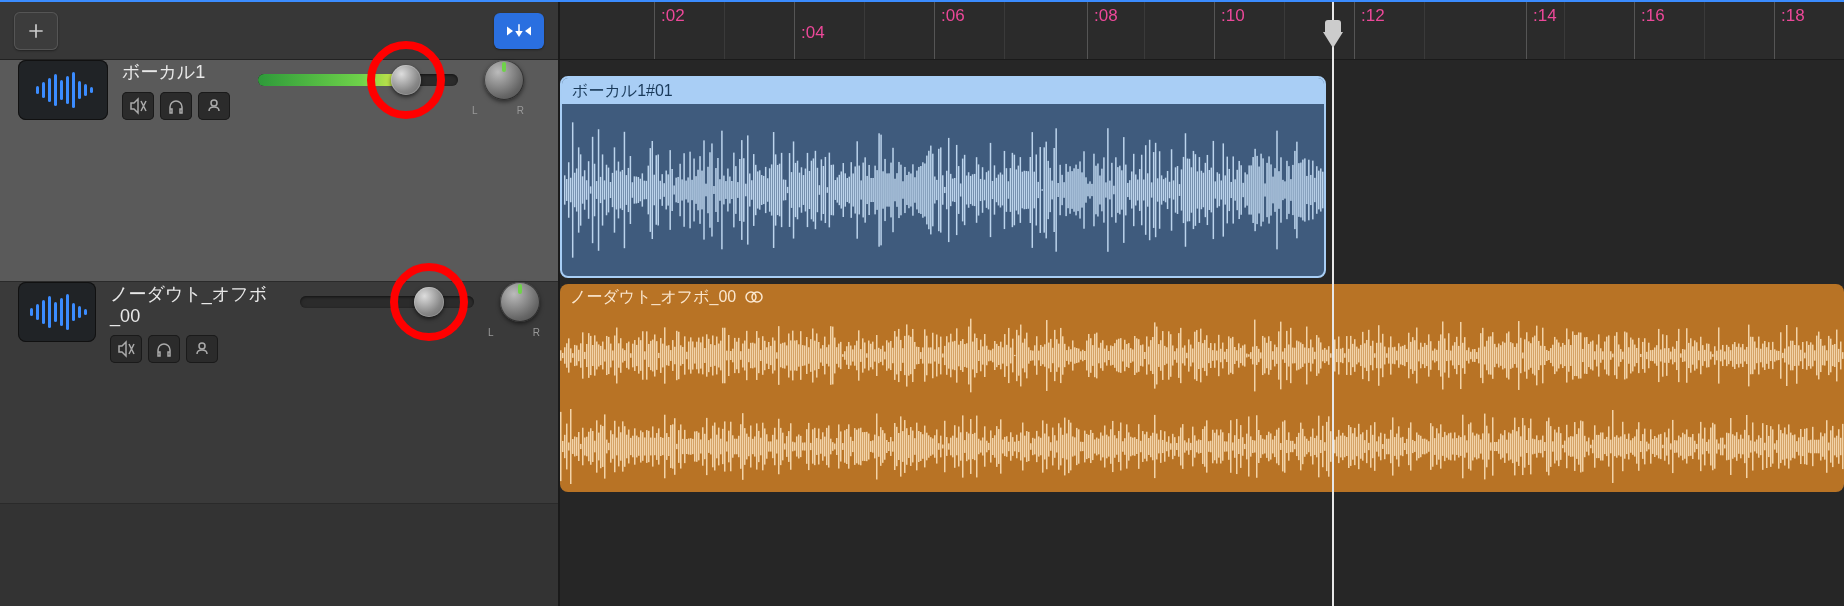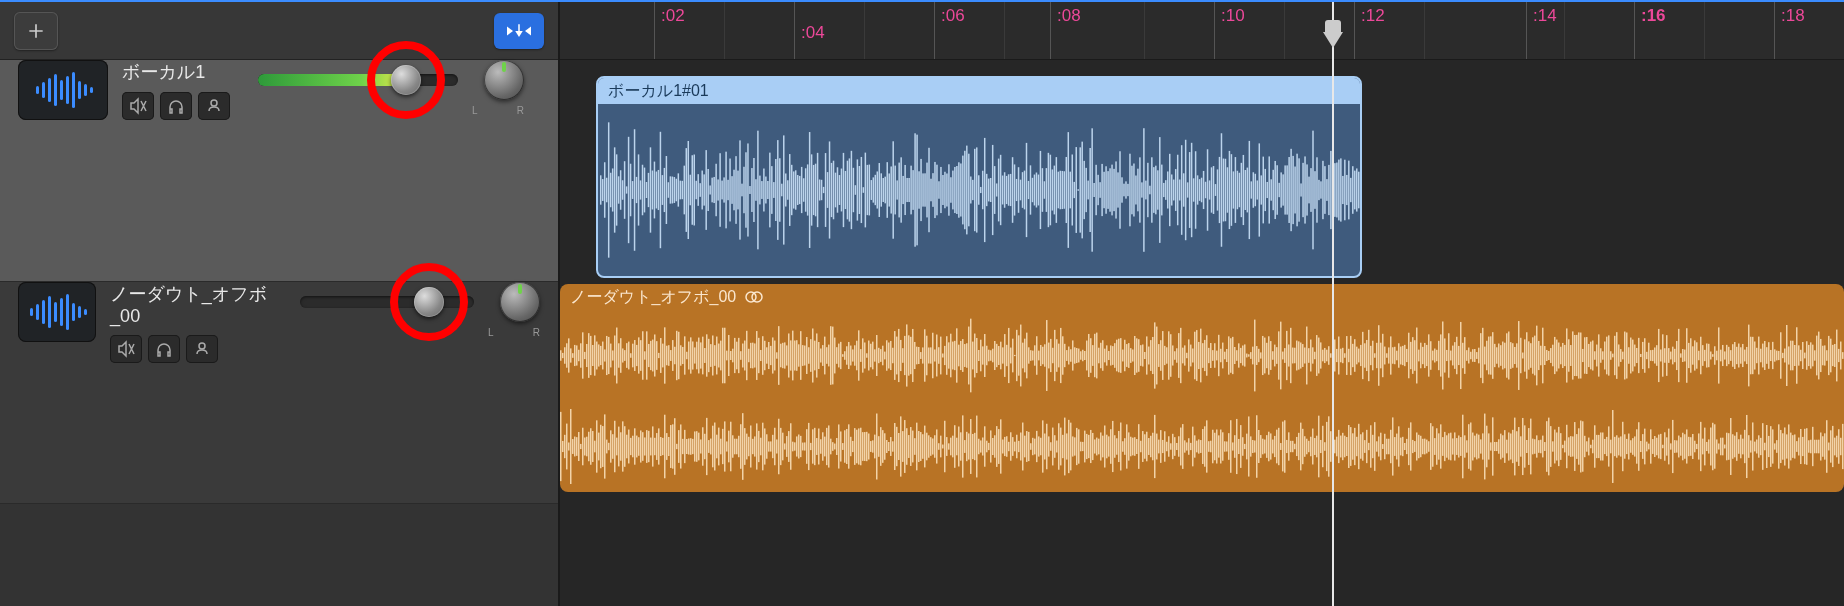--- a/index.html
+++ b/index.html
@@ -45,21 +45,21 @@
 .timeline { flex:1; display:flex; flex-direction:column; background:#262626; position:relative; }
 .ruler { height: 58px; background: #2b2b2b; position:relative; border-bottom:1px solid #1a1a1a; }
 .tick { position:absolute; top:0; height:100%; display:flex; align-items:flex-start; padding-top:4px; font-size: 17px; color: #ec4899; border-left: 1px solid #555; padding-left:6px;margin-left:24px;}
 .tick.minor { border-left: 1px solid #3a3a3a; }
 
 .clips { position:relative; flex:1; }
 .clip { position:absolute; border-radius: 8px; overflow:hidden; }
 .clip-header { height: 26px; padding: 3px 10px; font-size: 16px; font-weight:500; display:flex; align-items:center; gap:8px;}
 .clip-body { position:absolute; top:26px; left:0; right:0; bottom:0; }
 
-.clip.blue { background: #3f5b7d; border: 2px solid #a8cef5; margin-left: 36px; }
+.clip.blue { background: #3f5b7d; border: 2px solid #a8cef5; }
 .clip.blue .clip-header { background: #a9cef5; color: #1a3a5a; }
 .clip.orange { background: #b87325; }
 .clip.orange .clip-header { color: #fae6ce; }
 
 .stereo-icon { display:inline-flex; }
 
 .playhead { position:absolute; top:0; bottom:0; width:2px; background:#e8e8e8; z-index: 20;}
 .playhead-tri { position:absolute; top:30px; left:50%; transform:translateX(-50%); width:0;height:0; border-left:10px solid transparent; border-right:10px solid transparent; border-top:16px solid #ccc;}
 .playhead-tri::before{ content:''; position:absolute; top:-28px; left:-8px; width:16px; height:14px; background:#ccc; border-radius:3px 3px 0 0;}
 
@@ -201,37 +201,37 @@
         </div>
         <div class="tick minor" style="left: 140px;"></div>
         <div class="tick" style="left: 210px; align-items: center;">
           <span>:04</span>
         </div>
         <div class="tick minor" style="left: 280px;"></div>
         <div class="tick" style="left: 350px;">
           <span>:06</span>
         </div>
         <div class="tick minor" style="left: 420px;"></div>
-        <div class="tick" style="left: 466px; justify-content: center;">
+        <div class="tick" style="left: 503px; justify-content: center;">
           <span>:08</span>
         </div>
         <div class="tick minor" style="left: 560px;"></div>
         <div class="tick" style="left: 630px;">
           <span>:10</span>
         </div>
         <div class="tick minor" style="left: 700px;"></div>
         <div class="tick" style="left: 770px;">
           <span>:12</span>
         </div>
         <div class="tick minor" style="left: 840px;"></div>
         <div class="tick" style="left: 942px;">
           <span>:14</span>
         </div>
         <div class="tick minor" style="left: 980px;"></div>
-        <div class="tick" style="left: 1050px; font-weight: bold;">
+        <div class="tick" style="left: 1050px;">
           <span>:16</span>
         </div>
         <div class="tick minor" style="left: 1120px;"></div>
         <div class="tick" style="left: 1190px;">
           <span>:18</span>
         </div>
         <div class="tick minor" style="left: 1260px;"></div>
       </div>
     <div class="clips" id="clips">
         <div class="clip blue" style="left: 0px; top: 16px; width: 766px; height: 202px;">

